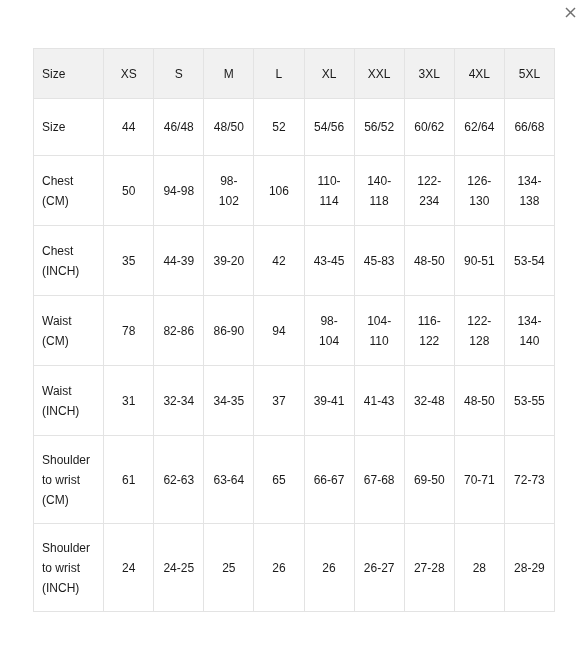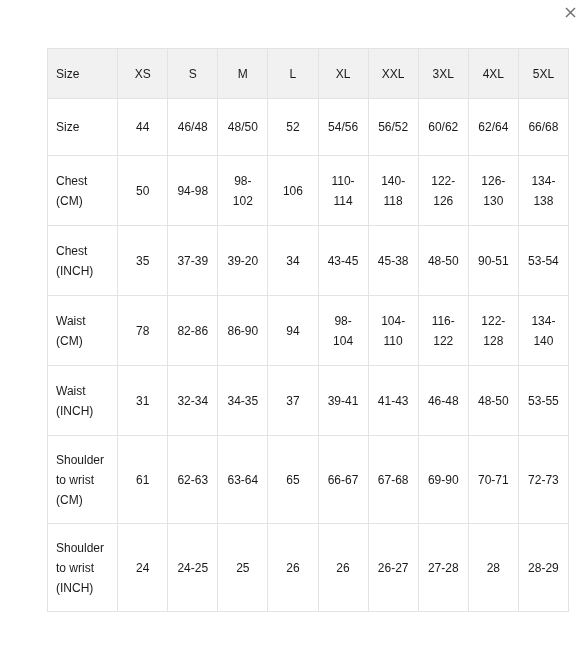--- a/index.html
+++ b/index.html
@@ -26,21 +26,21 @@
     justify-content: center;
     cursor: pointer;
     background: transparent;
     border: none;
     padding: 0;
   }
   .close-btn svg { display: block; }
 
   .chart-wrap {
     position: absolute;
-    left: 47px;
+    left: 33px;
     top: 48px;
     width: 452px;
   }
 
   table.size-chart {
     border-collapse: collapse;
     table-layout: fixed;
     width: 522px;
     border: 1px solid #e3e3e3;
   }
@@ -145,36 +145,36 @@
         <td class="label-cell">
           <span class="lbl-line">Chest</span>
           <span class="lbl-line">(CM)</span>
         </td>
         <td class="data-cell">50</td>
         <td class="data-cell">94-98</td>
         <td class="data-cell">98-102</td>
         <td class="data-cell">106</td>
         <td class="data-cell">110-114</td>
         <td class="data-cell">140-118</td>
-        <td class="data-cell">122-126</td>
+        <td class="data-cell">122-234</td>
         <td class="data-cell">126-130</td>
         <td class="data-cell">134-138</td>
       </tr>
 
       <tr class="r-two">
         <td class="label-cell">
           <span class="lbl-line">Chest</span>
           <span class="lbl-line">(INCH)</span>
         </td>
         <td class="data-cell">35</td>
-        <td class="data-cell">37-39</td>
+        <td class="data-cell">44-39</td>
         <td class="data-cell">39-20</td>
-        <td class="data-cell">34</td>
+        <td class="data-cell">42</td>
         <td class="data-cell">43-45</td>
-        <td class="data-cell">45-38</td>
+        <td class="data-cell">45-83</td>
         <td class="data-cell">48-50</td>
         <td class="data-cell">90-51</td>
         <td class="data-cell">53-54</td>
       </tr>
 
       <tr class="r-two">
         <td class="label-cell">
           <span class="lbl-line">Waist</span>
           <span class="lbl-line">(CM)</span>
         </td>
@@ -193,38 +193,38 @@
         <td class="label-cell">
           <span class="lbl-line">Waist</span>
           <span class="lbl-line">(INCH)</span>
         </td>
         <td class="data-cell">31</td>
         <td class="data-cell">32-34</td>
         <td class="data-cell">34-35</td>
         <td class="data-cell">37</td>
         <td class="data-cell">39-41</td>
         <td class="data-cell">41-43</td>
-        <td class="data-cell">46-48</td>
+        <td class="data-cell">32-48</td>
         <td class="data-cell">48-50</td>
         <td class="data-cell">53-55</td>
       </tr>
 
       <tr class="r-three">
         <td class="label-cell">
           <span class="lbl-line">Shoulder</span>
           <span class="lbl-line">to wrist</span>
           <span class="lbl-line">(CM)</span>
         </td>
         <td class="data-cell">61</td>
         <td class="data-cell">62-63</td>
         <td class="data-cell">63-64</td>
         <td class="data-cell">65</td>
         <td class="data-cell">66-67</td>
         <td class="data-cell">67-68</td>
-        <td class="data-cell">69-90</td>
+        <td class="data-cell">69-50</td>
         <td class="data-cell">70-71</td>
         <td class="data-cell">72-73</td>
       </tr>
 
       <tr class="r-three">
         <td class="label-cell">
           <span class="lbl-line">Shoulder</span>
           <span class="lbl-line">to wrist</span>
           <span class="lbl-line">(INCH)</span>
         </td>

